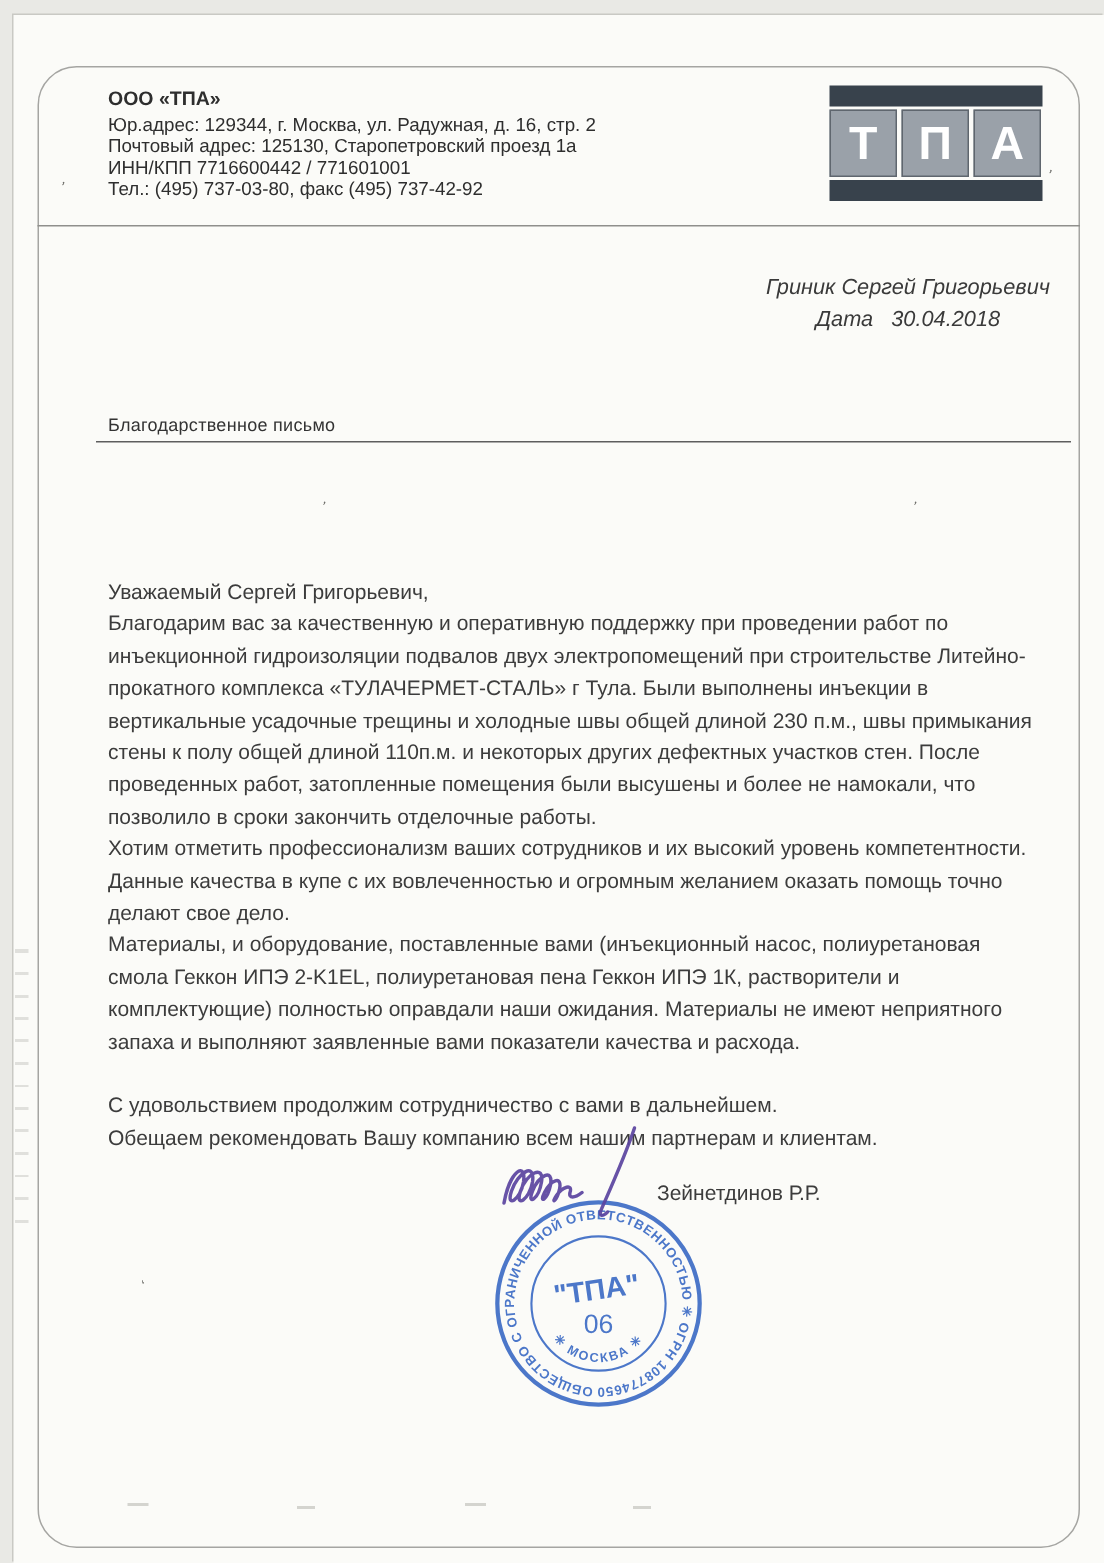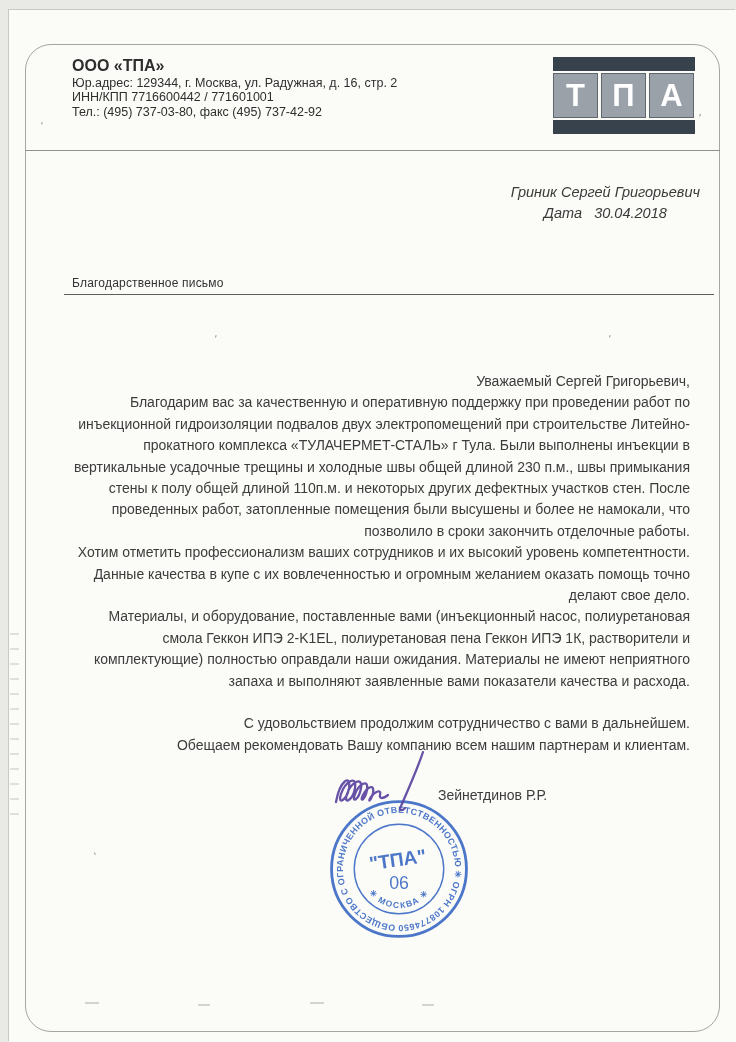--- a/index.html
+++ b/index.html
@@ -17,21 +17,21 @@
   }
   .frame{
     position:absolute;left:16px;top:34px;width:693px;height:986px;
     border:1px solid #a5a5a2;border-radius:26px;
   }
   
   .company{
     position:absolute;left:63px;top:49px;
     font-size:12.5px;line-height:14.5px;color:#2e2e2e;
   }
-  .company-name{font-weight:bold;font-size:16px;margin-bottom:2px;}
+  .company-name{font-weight:bold;font-size:13px;margin-bottom:2px;}
   .logo{position:absolute;left:544px;top:47px;width:142px;}
   .logo-bar{height:14px;background:#38424c;}
   .logo-letters{display:flex;gap:3px;padding:2px 0;}
   .logo-cell{
     width:45px;height:45px;background:#9aa1a9;
     border:1px solid #5f666e;box-sizing:border-box;
     color:#ffffff;font-weight:bold;font-size:31px;
     display:flex;align-items:center;justify-content:center;
   }
   .header-divider{
@@ -46,22 +46,22 @@
   
   .title{
     position:absolute;left:63px;top:266px;
     font-size:12px;color:#333333;letter-spacing:.2px;
   }
   .title-underline{
     position:absolute;left:55px;top:284px;width:650px;height:1px;background:#5e5e5e;
   }
   
   .body-text{
-    position:absolute;left:63px;top:361px;width:618px;
-    font-size:14px;line-height:21.4px;color:#3c3c3c;text-align:right;
+    position:absolute;left:63px;top:374px;width:618px;
+    font-size:14px;line-height:21.4px;color:#3c3c3c;
   }
   .body-text p{margin:0;}
   .closing-gap{margin-top:21px !important;}
   
   .sig-role{position:absolute;left:63px;top:777px;font-size:14px;color:#3c3c3c;}
   .sig-name{position:absolute;left:429px;top:777px;font-size:14px;color:#3c3c3c;}
   
   .stamp{position:absolute;left:319px;top:788px;width:142px;height:142px;opacity:.93;}
   .signature-svg{position:absolute;left:321px;top:738px;width:122px;height:74px;}
   
@@ -75,20 +75,21 @@
 </head>
 <body>
 
 <div class="page">
 
   <div class="frame"></div>
 
   <div class="company">
     <div class="company-name">ООО «ТПА»</div>
     <div>Юр.адрес: 129344, г. Москва,  ул. Радужная, д. 16, стр. 2</div>
+    <div>Почтовый адрес: 125130, Старопетровский проезд 1а</div>
     <div>ИНН/КПП 7716600442 / 771601001</div>
     <div>Тел.: (495) 737-03-80, факс (495) 737-42-92</div>
   </div>
 
   <div class="logo">
     <div class="logo-bar"></div>
     <div class="logo-letters">
       <div class="logo-cell">Т</div>
       <div class="logo-cell">П</div>
       <div class="logo-cell">А</div>

